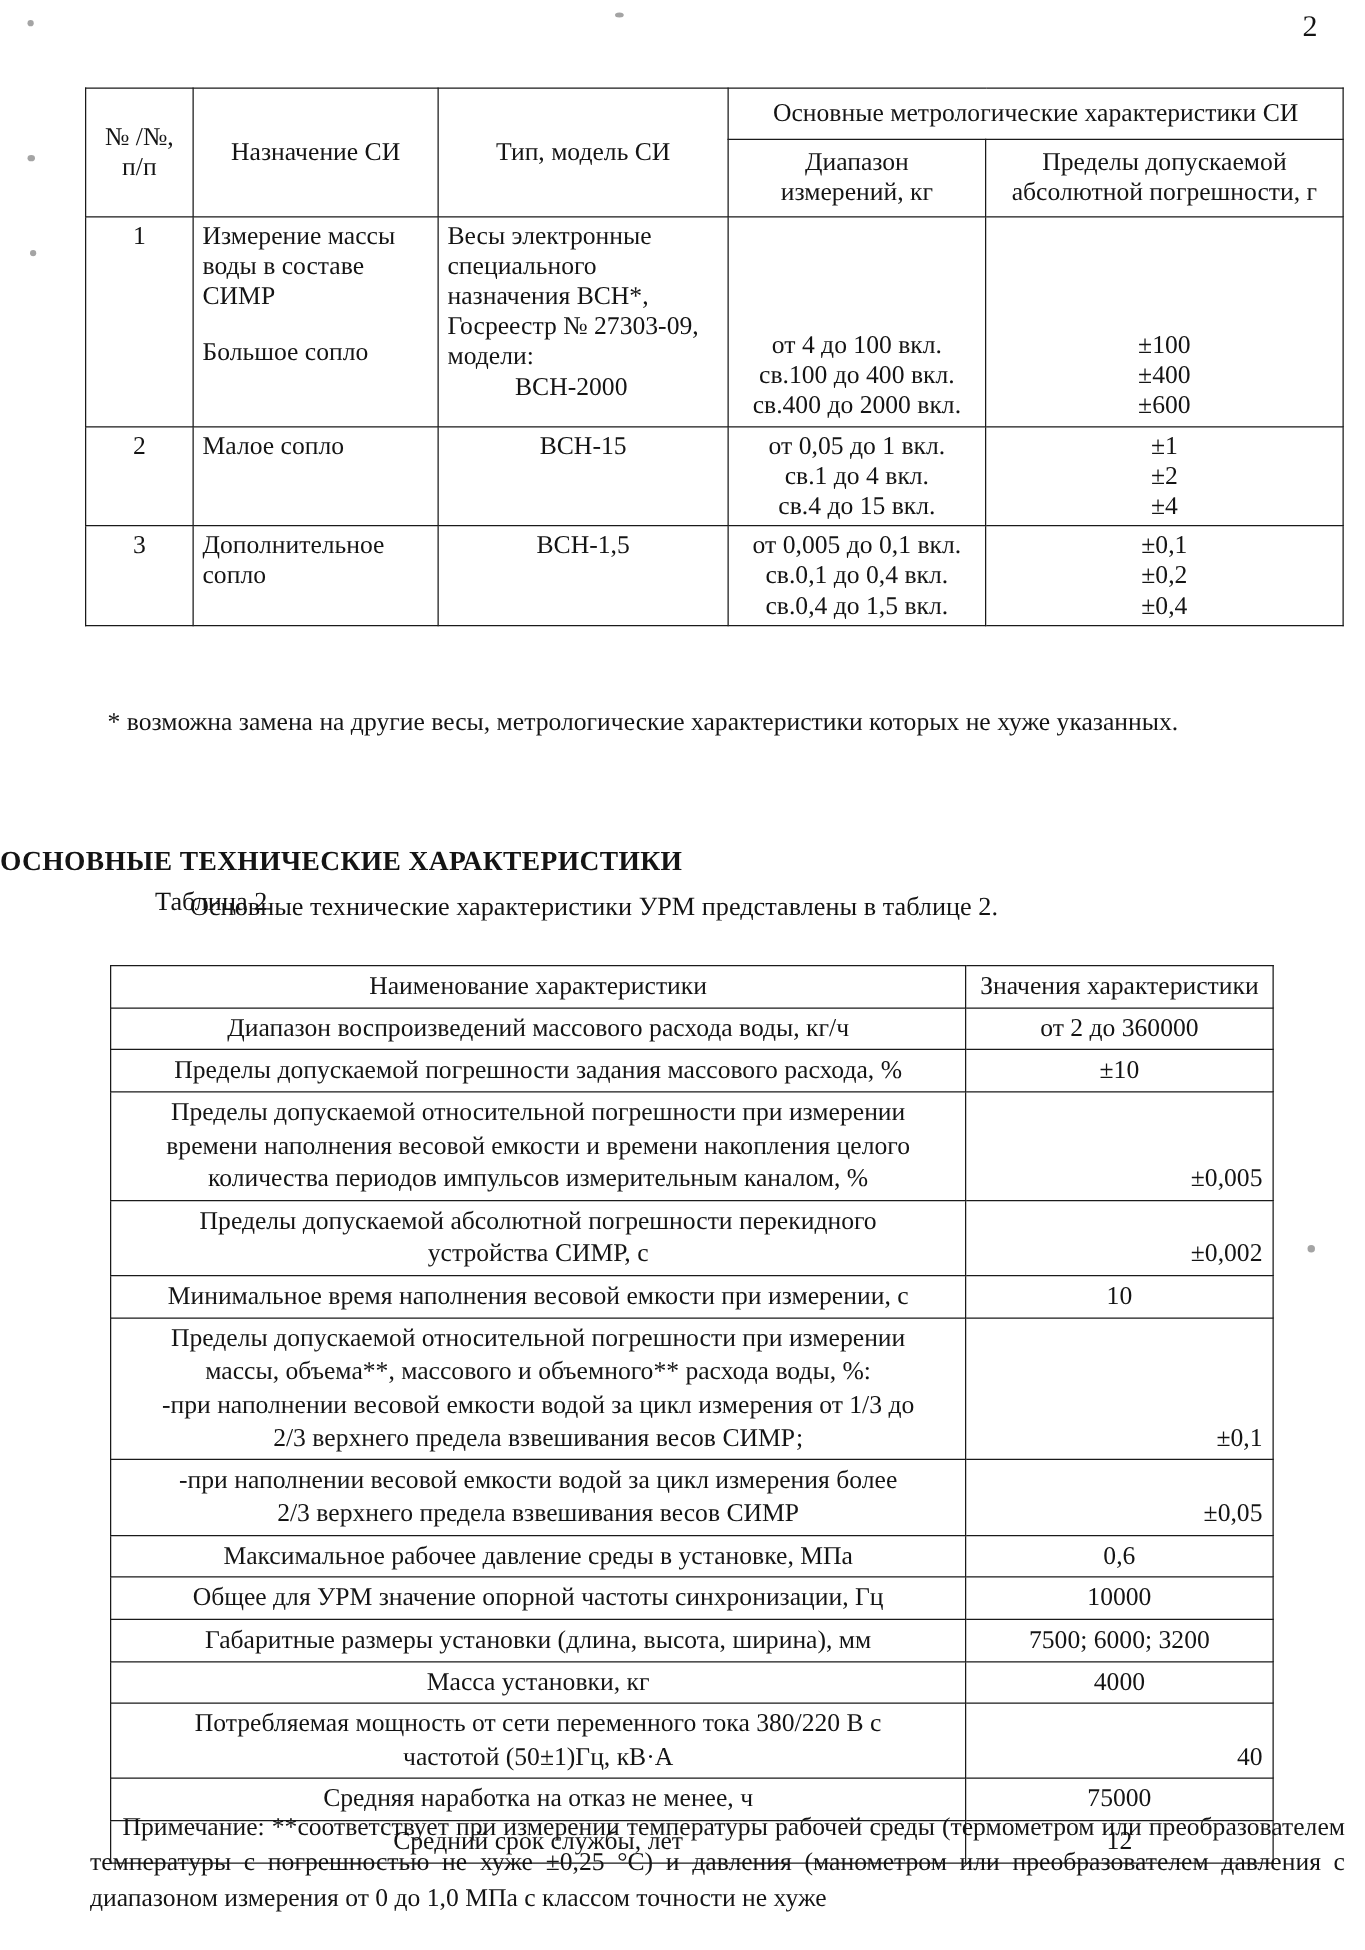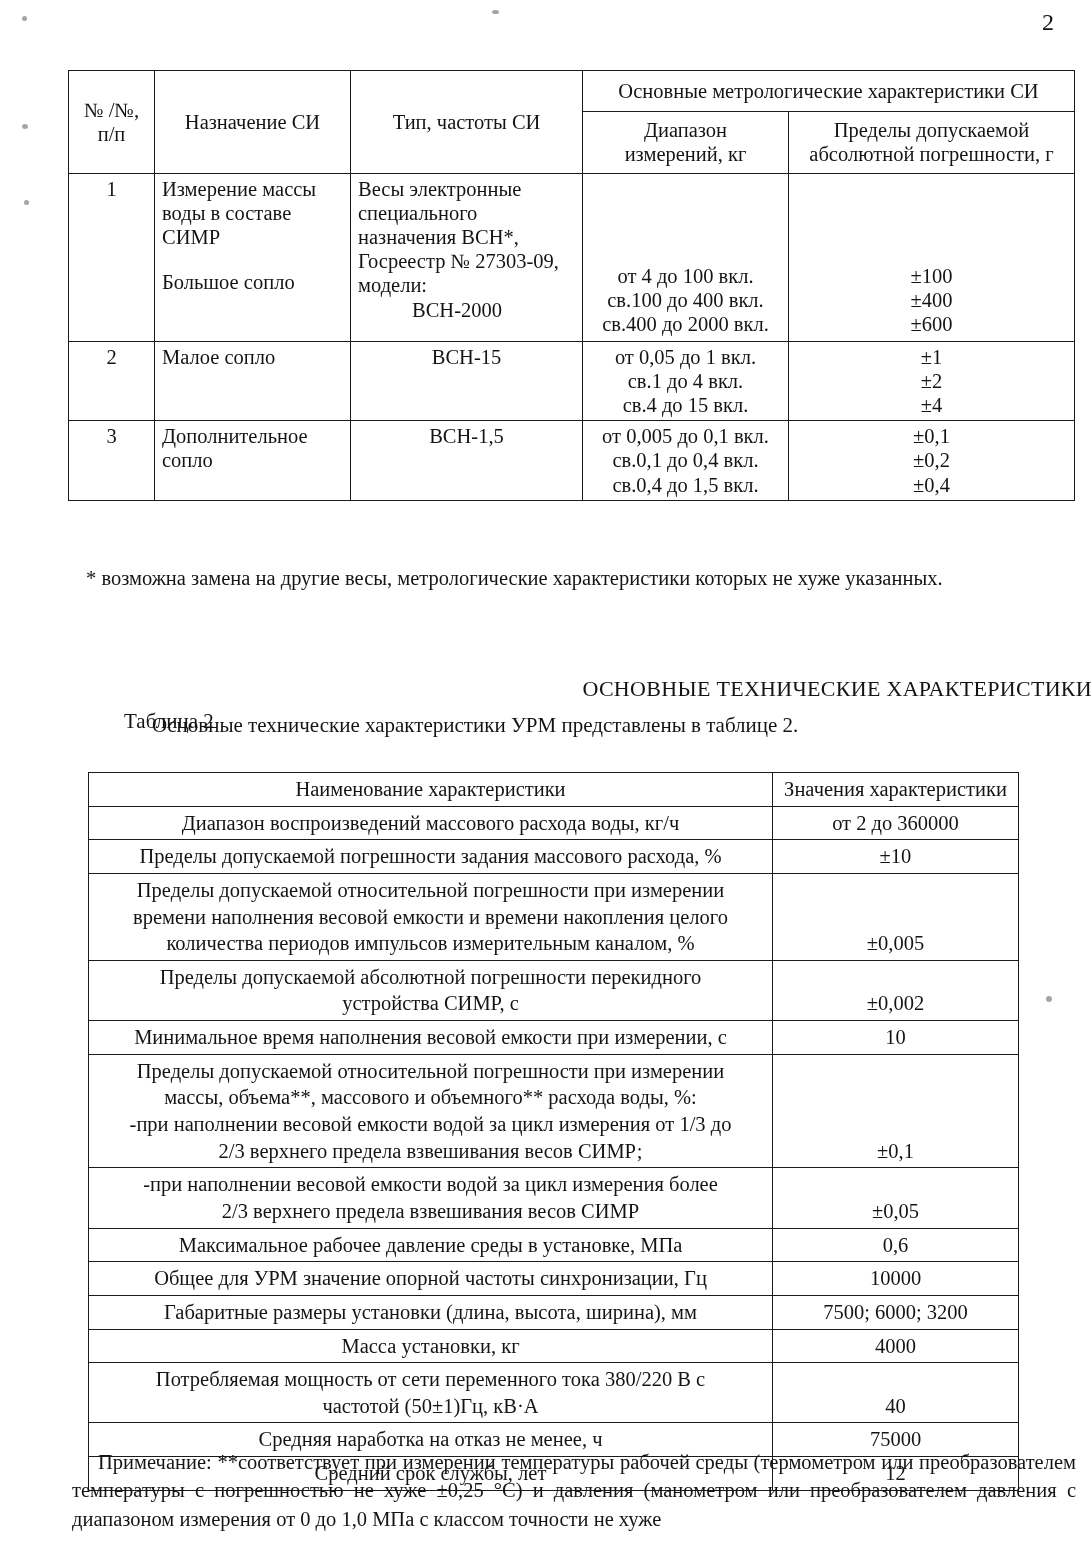--- a/index.html
+++ b/index.html
@@ -102,23 +102,23 @@
     font-size: 20.5px;
     line-height: 1.2;
   }
 
   
   .section-heading {
     position: absolute;
     top: 676px;
     left: 0;
     width: 1092px;
-    text-align: right;
+    text-align: left;
     font-size: 22px;
-    font-weight: normal;
+    font-weight: bold;
     letter-spacing: .3px;
   }
 
   .intro-line {
     position: absolute;
     top: 713px;
     left: 152px;
     font-size: 21px;
   }
 
@@ -141,21 +141,21 @@
     padding: 3px 8px;
     font-size: 20.5px;
     line-height: 1.30;
   }
   #table2 th {
     text-align: center;
     vertical-align: middle;
   }
   .t2-c0 { width: 684px; }
   .t2-c1 { width: 246px; }
-  .val { text-align: center; vertical-align: bottom; }
+  .val { text-align: right; vertical-align: bottom; }
   .val-mid { text-align: center; vertical-align: middle; }
   .name-cell { text-align: center; vertical-align: top; white-space: pre-line; }
 
   
   .note-bottom {
     position: absolute;
     top: 1448px;
     left: 72px;
     width: 1004px;
     font-size: 20.5px;
@@ -185,21 +185,21 @@
           <col class="t1-c1">
           <col class="t1-c2">
           <col class="t1-c3">
           <col class="t1-c4">
       </colgroup>
       <thead>
         <tr>
           <th rowspan="2" class="nowrapline">№ /№,
 п/п</th>
           <th rowspan="2">Назначение СИ</th>
-          <th rowspan="2">Тип, частоты СИ</th>
+          <th rowspan="2">Тип, модель СИ</th>
           <th colspan="2" style="padding:8px 20px;">Основные метрологические характеристики СИ</th>
         </tr>
         <tr>
           <th class="nowrapline">Диапазон
 измерений, кг</th>
           <th class="nowrapline">Пределы допускаемой
 абсолютной погрешности, г</th>
         </tr>
       </thead>
       <tbody>

